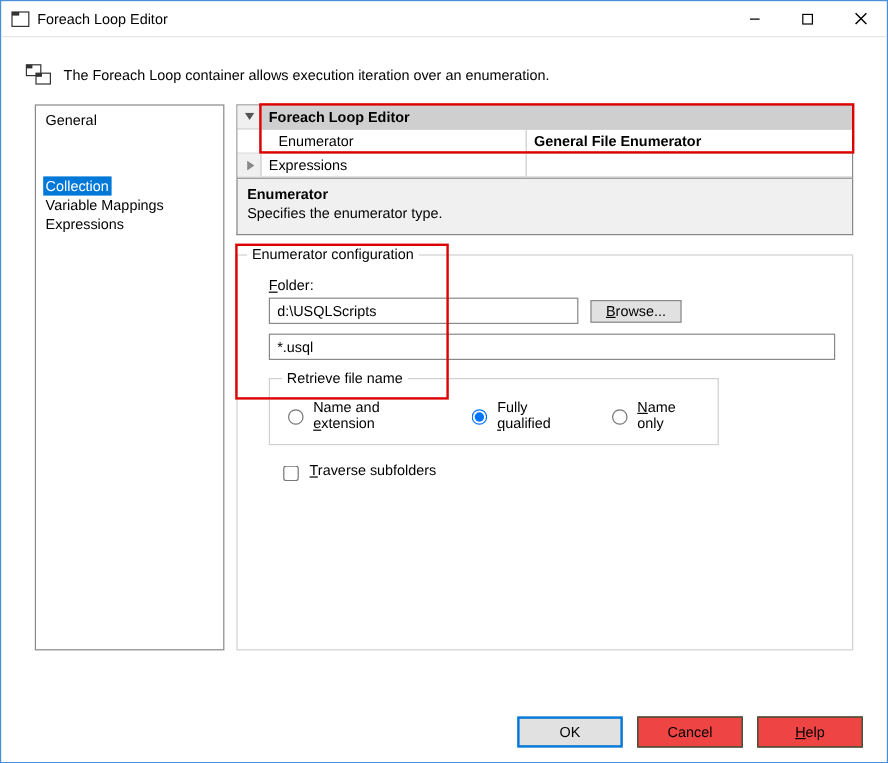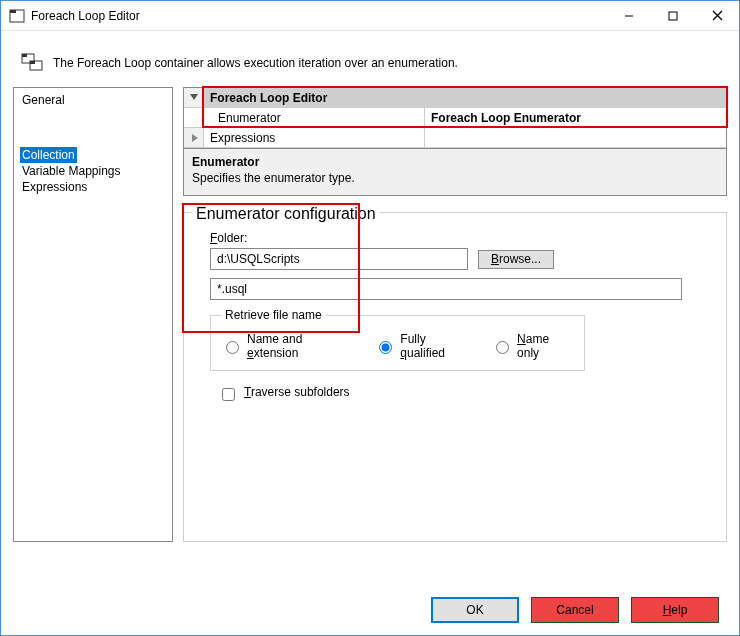--- a/index.html
+++ b/index.html
@@ -40,21 +40,21 @@
   .desc-row {
     display: flex;
     align-items: center;
     gap: 10px;
     padding: 22px 20px 14px 20px;
   }
   .desc-row .icon { width: 22px; height: 20px; display:inline-flex; }
   .desc-text { font-size: 12px; }
   .main {
     display: flex;
-    padding: 0 12px;
+    padding: 0 28px;
     gap: 10px;
   }
   .sidebar {
     width: 160px;
     height: 455px;
     border: 1px solid #888;
     background: #fff;
     padding: 4px 6px;
   }
   .sidebar .nav-item {
@@ -130,21 +130,21 @@
     border: 1px solid #d0d0d0;
     padding: 12px 14px 14px 14px;
     position: relative;
     flex: 1;
   }
   .config-group .legend {
     position: absolute;
     top: -8px; left: 8px;
     background: #fff;
     padding: 0 4px;
-    font-size: 16px;
+    font-size: 12px;
   }
   .field-row { margin: 6px 0 8px 12px; }
   .field-row label { display:block; margin-bottom: 3px; }
   .input-row { display:flex; gap:10px; align-items:center; }
   .text-input {
     height: 22px;
     border: 1px solid #888;
     padding: 2px 6px;
     font-family: inherit;
     font-size: 12px;
@@ -248,21 +248,21 @@
             <svg width="8" height="8">
                 <polygon points="0,0 8,0 4,6" fill="#555"></polygon>
               </svg>
           </div>
           <div class="prop-name">Foreach Loop Editor</div>
           <div class="prop-value" style="border-left:none;"></div>
         </div>
         <div class="prop-row enum-row">
           <div class="prop-toggle" style="background:#fff;"></div>
           <div class="prop-name">Enumerator</div>
-          <div class="prop-value" style="font-weight:bold;">Foreach Loop Enumerator</div>
+          <div class="prop-value" style="font-weight:bold;">General File Enumerator</div>
         </div>
         <div class="prop-row">
           <div class="prop-toggle">
             <svg width="8" height="8">
                 <polygon points="2,0 8,4 2,8" fill="#888"></polygon>
               </svg>
           </div>
           <div class="prop-name">Expressions</div>
           <div class="prop-value"></div>
         </div>

